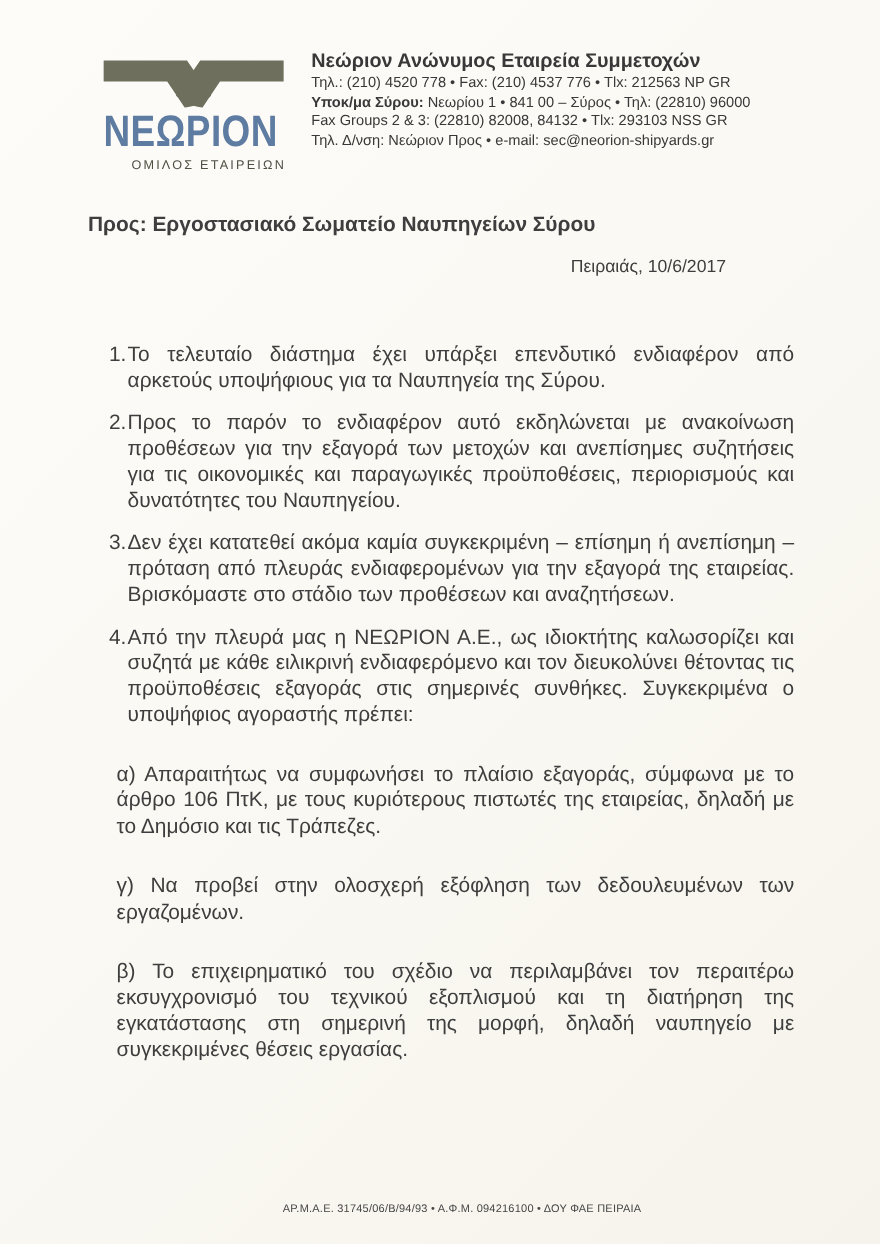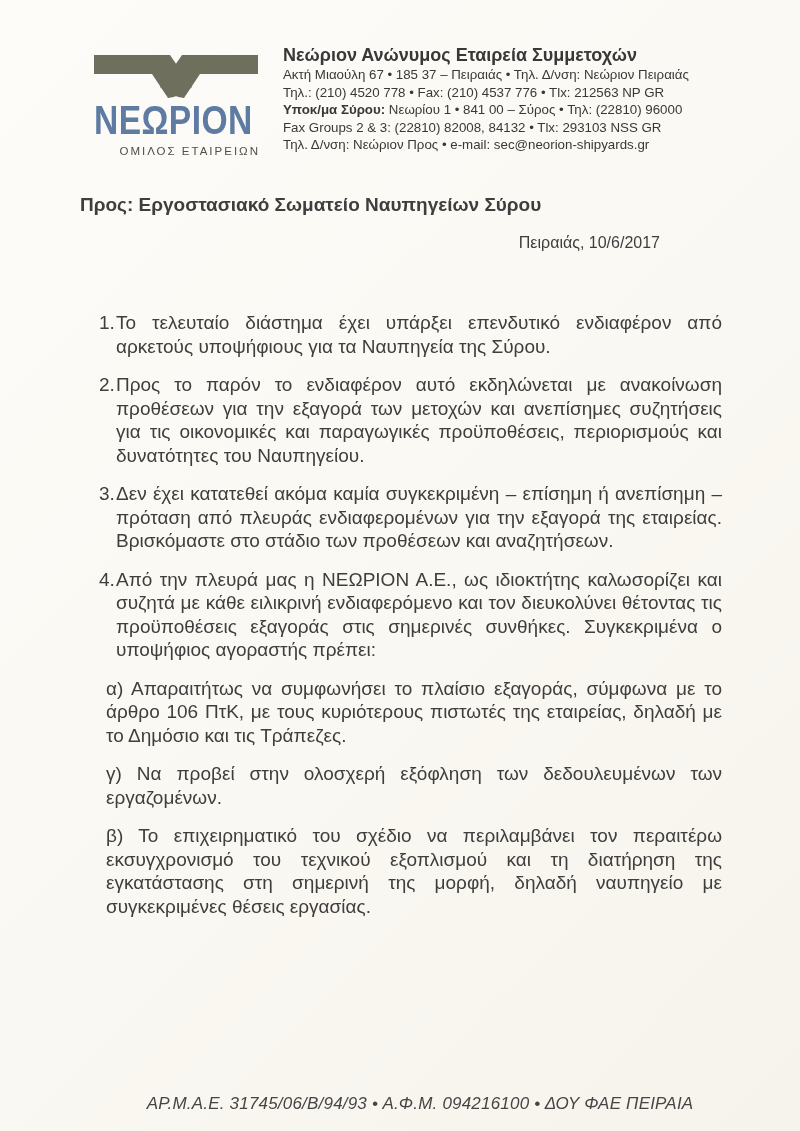--- a/index.html
+++ b/index.html
@@ -90,36 +90,35 @@
     padding-left: 37px;
     margin-top: 15px;
   }
   .list-item .num {
     position: absolute;
     left: 20px;
     top: 0;
   }
   .sub-item {
     margin-left: 27px;
-    margin-top: 15px;
+    margin-top: 31px;
   }
 
   
   .page-footer {
     position: absolute;
     left: 0;
     top: 1094px;
     width: 100%;
     box-sizing: border-box;
     padding-left: 40px;
     text-align: center;
-    font-size: 17px;
+    font-size: 10px;
     color: #454545;
     letter-spacing: 0.2px;
-    font-style: italic;
   }
 </style>
 </head>
 <body>
 
 <div class="page">
 
   <header>
 
     <div class="logo">
@@ -128,21 +127,20 @@
           <path d="M0,3 H76 L98,35 Q88,44 74,46 L58,22 H0 Z" fill="#6f6f5e"></path>
           <path d="M164,3 H88 L66,35 Q76,44 90,46 L106,22 H164 Z" fill="#6f6f5e"></path>
         </svg>
       </div>
       <div class="logo-name">ΝΕΩΡΙΟΝ</div>
       <div class="logo-subtitle">ΟΜΙΛΟΣ ΕΤΑΙΡΕΙΩΝ</div>
     </div>
 
     <div class="info">
       <div class="company">Νεώριον Ανώνυμος Εταιρεία Συμμετοχών</div>
-      <div class="line">Ακτή Μιαούλη 67 • 185 37 – Πειραιάς • Τηλ. Δ/νση: Νεώριον Πειραιάς</div>
       <div class="line">Τηλ.: (210) 4520 778 • Fax: (210) 4537 776 • Tlx: 212563 NP GR</div>
       <div class="line"><span class="bold-lead">Υποκ/μα Σύρου:</span><span> Νεωρίου 1 • 841 00 – Σύρος • Τηλ: (22810) 96000</span></div>
       <div class="line">Fax Groups 2 &amp; 3: (22810) 82008, 84132 • Tlx: 293103 NSS GR</div>
       <div class="line">Τηλ. Δ/νση: Νεώριον Προς • e-mail: sec@neorion-shipyards.gr</div>
     </div>
 
   </header>
 
   <main>
 

